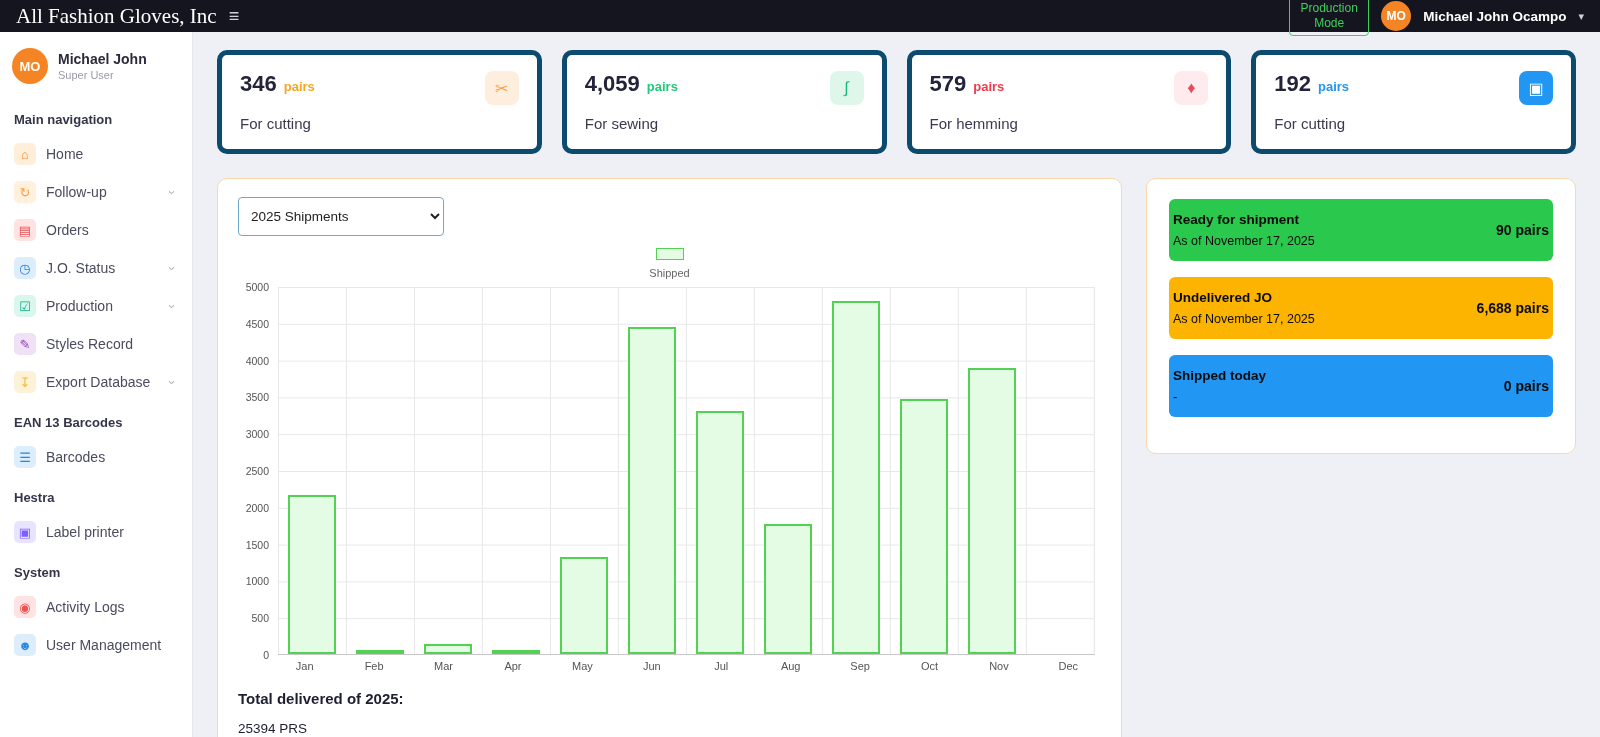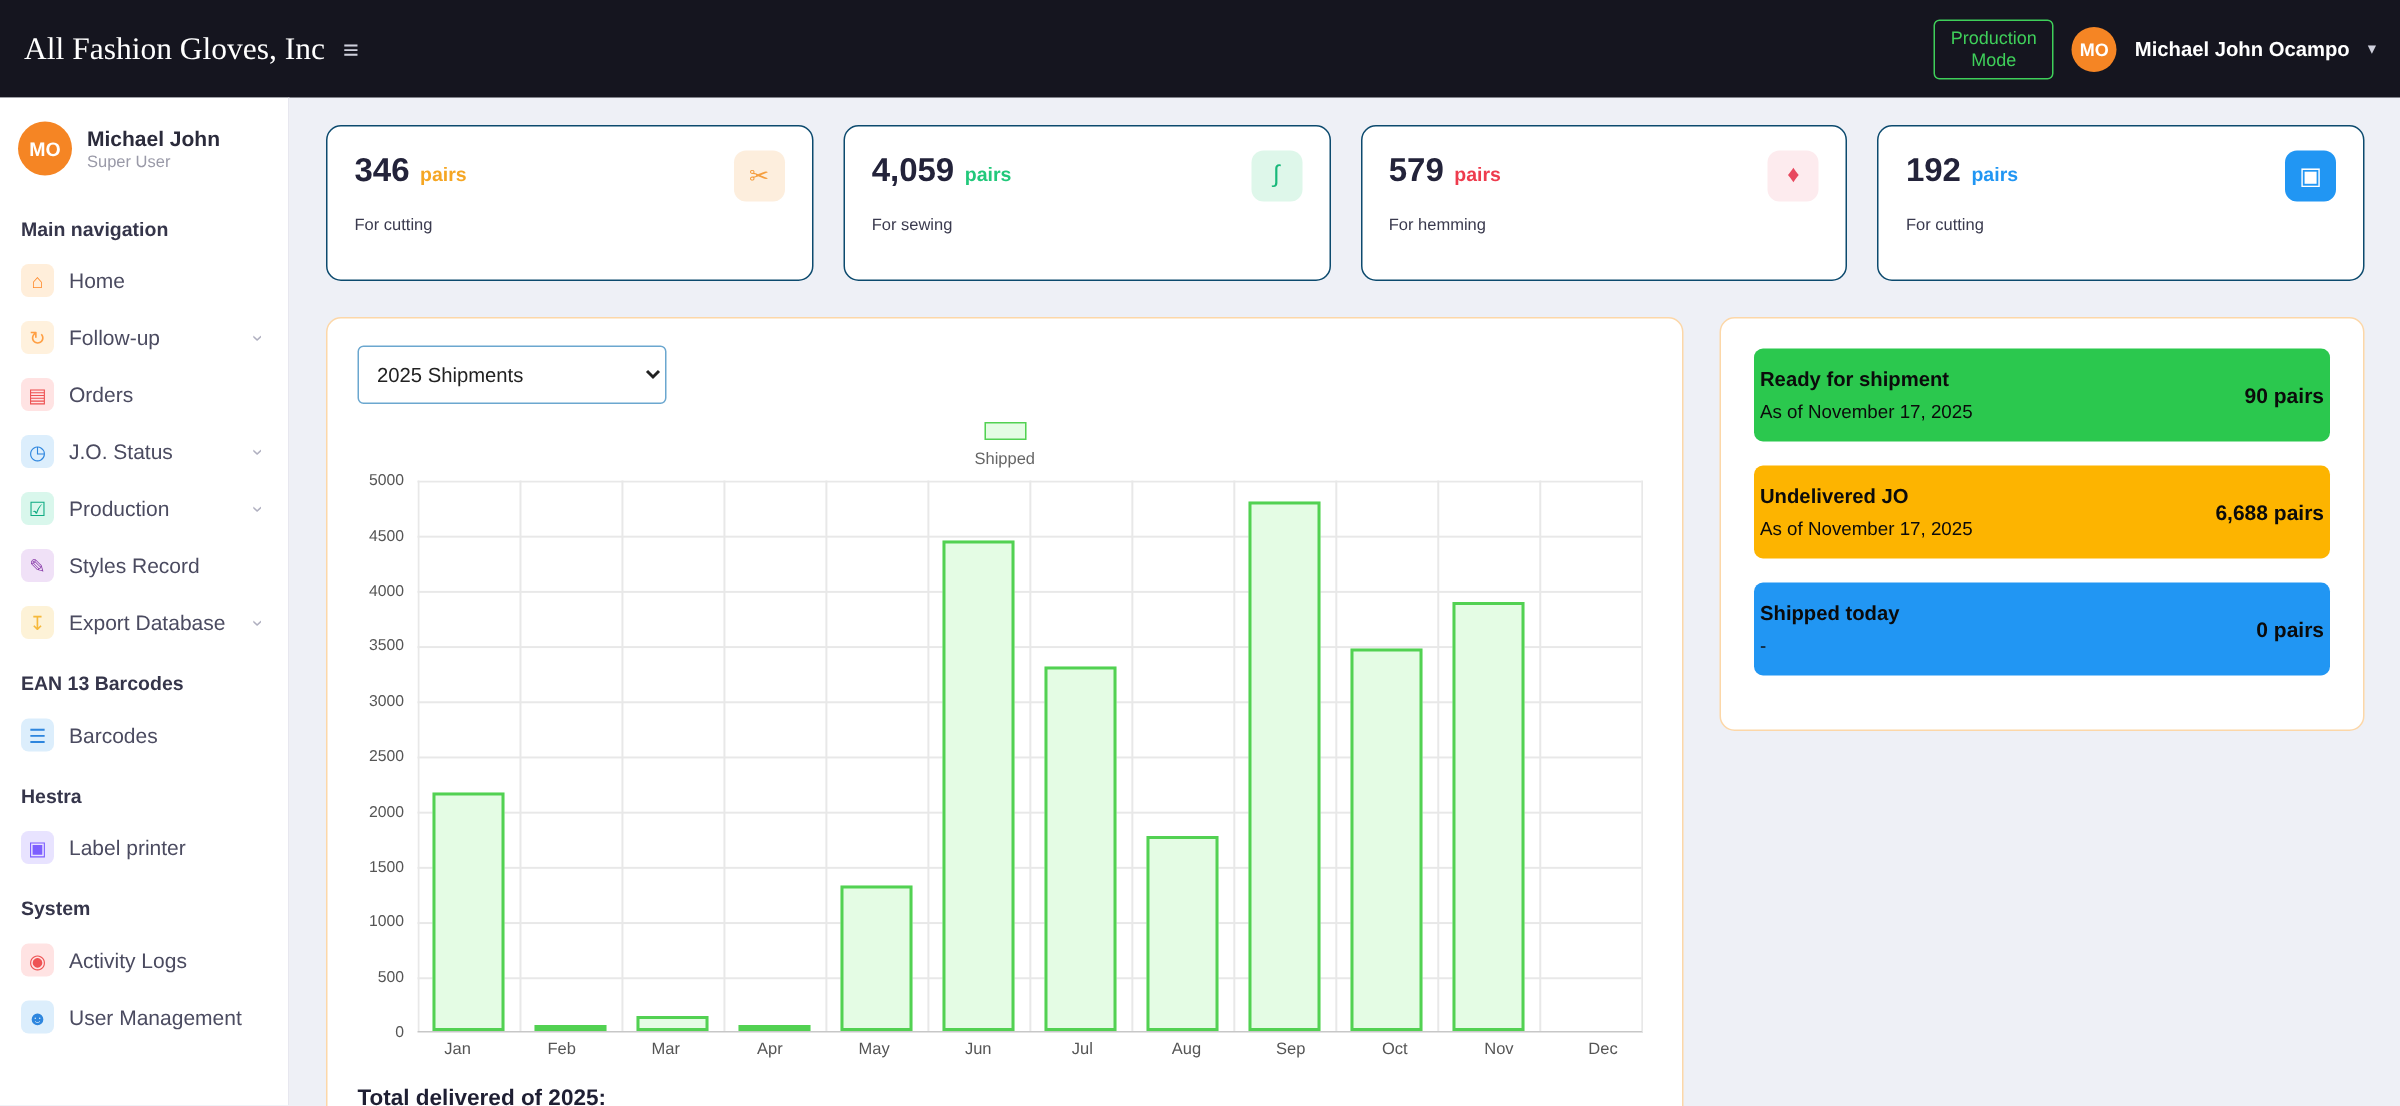--- a/index.html
+++ b/index.html
@@ -1,21 +1,21 @@
 <!DOCTYPE html>
 <html><head>
 <meta charset="utf-8">
 <style>
   * { margin:0; padding:0; box-sizing:border-box; }
   html,body { width:1600px; height:737px; overflow:hidden; font-family:"Liberation Sans", sans-serif; background:#eef0f6; }
 
   .app { display:flex; flex-direction:column; height:737px; }
 
   
-  .topbar { height:65px; background:#15151f; display:flex; align-items:center; padding:0 16px; flex-shrink:0; }
+  .topbar { height:32px; background:#15151f; display:flex; align-items:center; padding:0 16px; flex-shrink:0; }
   .brand { font-family:"Liberation Serif", serif; font-size:21px; color:#ffffff; min-width:196px; }
   .hamburger { background:none; border:none; color:#cfd0dc; font-size:18px; cursor:pointer; margin-left:12px; line-height:1; }
   .topbar-right { margin-left:auto; display:flex; align-items:center; gap:12px; }
   .prod-mode { background:transparent; color:#3fcf5a; border:1px solid #3fcf5a; border-radius:4px; font-size:12px; line-height:1.25; width:80px; padding:4px 6px; cursor:pointer; text-align:center; font-family:inherit; }
   .avatar { border-radius:50%; background:#f58524; color:#fff; font-weight:bold; display:flex; align-items:center; justify-content:center; }
   .avatar.sm { width:30px; height:30px; font-size:12px; cursor:pointer; }
   .user-name { color:#ffffff; font-size:13.5px; font-weight:600; cursor:pointer; }
   .caret { color:#cfd0dc; font-size:11px; cursor:pointer; }
 
   
@@ -32,26 +32,26 @@
   .nav-item { display:flex; align-items:center; gap:10px; padding:8px 4px; font-size:14px; color:#4b4b60; cursor:pointer; border-radius:6px; }
   .nav-icon { width:22px; height:22px; border-radius:5px; display:flex; align-items:center; justify-content:center; font-size:13px; flex-shrink:0; }
   .nav-label { flex:1; }
   .chev { color:#b0b0c0; font-size:13px; transform:rotate(90deg); margin-right:4px; }
 
   
   .main { flex:1; padding:18px 24px; overflow-y:auto; }
   .main::-webkit-scrollbar { width:0; }
 
   .stats-row { display:grid; grid-template-columns:repeat(4,1fr); gap:20px; margin-bottom:24px; }
-  .stat-card { background:#fff; border:1px solid #0c4a6e; border-radius:10px; padding:16px 18px; position:relative; min-height:104px; }
+  .stat-card { background:#fff; border:5px solid #0c4a6e; border-radius:10px; padding:16px 18px; position:relative; min-height:104px; }
   .stat-top { display:flex; align-items:baseline; gap:7px; }
   .stat-value { font-size:22px; font-weight:bold; color:#23233a; }
   .stat-unit { font-size:13px; font-weight:bold; }
   .stat-icon { position:absolute; top:16px; right:18px; width:34px; height:34px; border-radius:8px; display:flex; align-items:center; justify-content:center; font-size:16px; }
-  .stat-label { margin-top:18px; font-size:11px; color:#3a3a4e; }
+  .stat-label { margin-top:18px; font-size:15px; color:#3a3a4e; }
 
   .content-row { display:flex; gap:24px; align-items:flex-start; }
 
   
   .chart-card { flex:1; background:#fff; border:1px solid #fcd7a8; border-radius:10px; padding:18px 20px 22px; }
   .year-select { width:206px; height:39px; font-size:13.5px; border:1px solid #6ba7cf; border-radius:4px; padding:0 8px; color:#222; background:#fff; font-family:inherit; }
   .legend-row { display:flex; justify-content:center; align-items:center; gap:7px; margin:12px 0 8px;flex-direction:column; }
   .legend-swatch { width:28px; height:12px; border:1.5px solid; display:inline-block; }
   .legend-label { font-size:11px; color:#666; }
 

